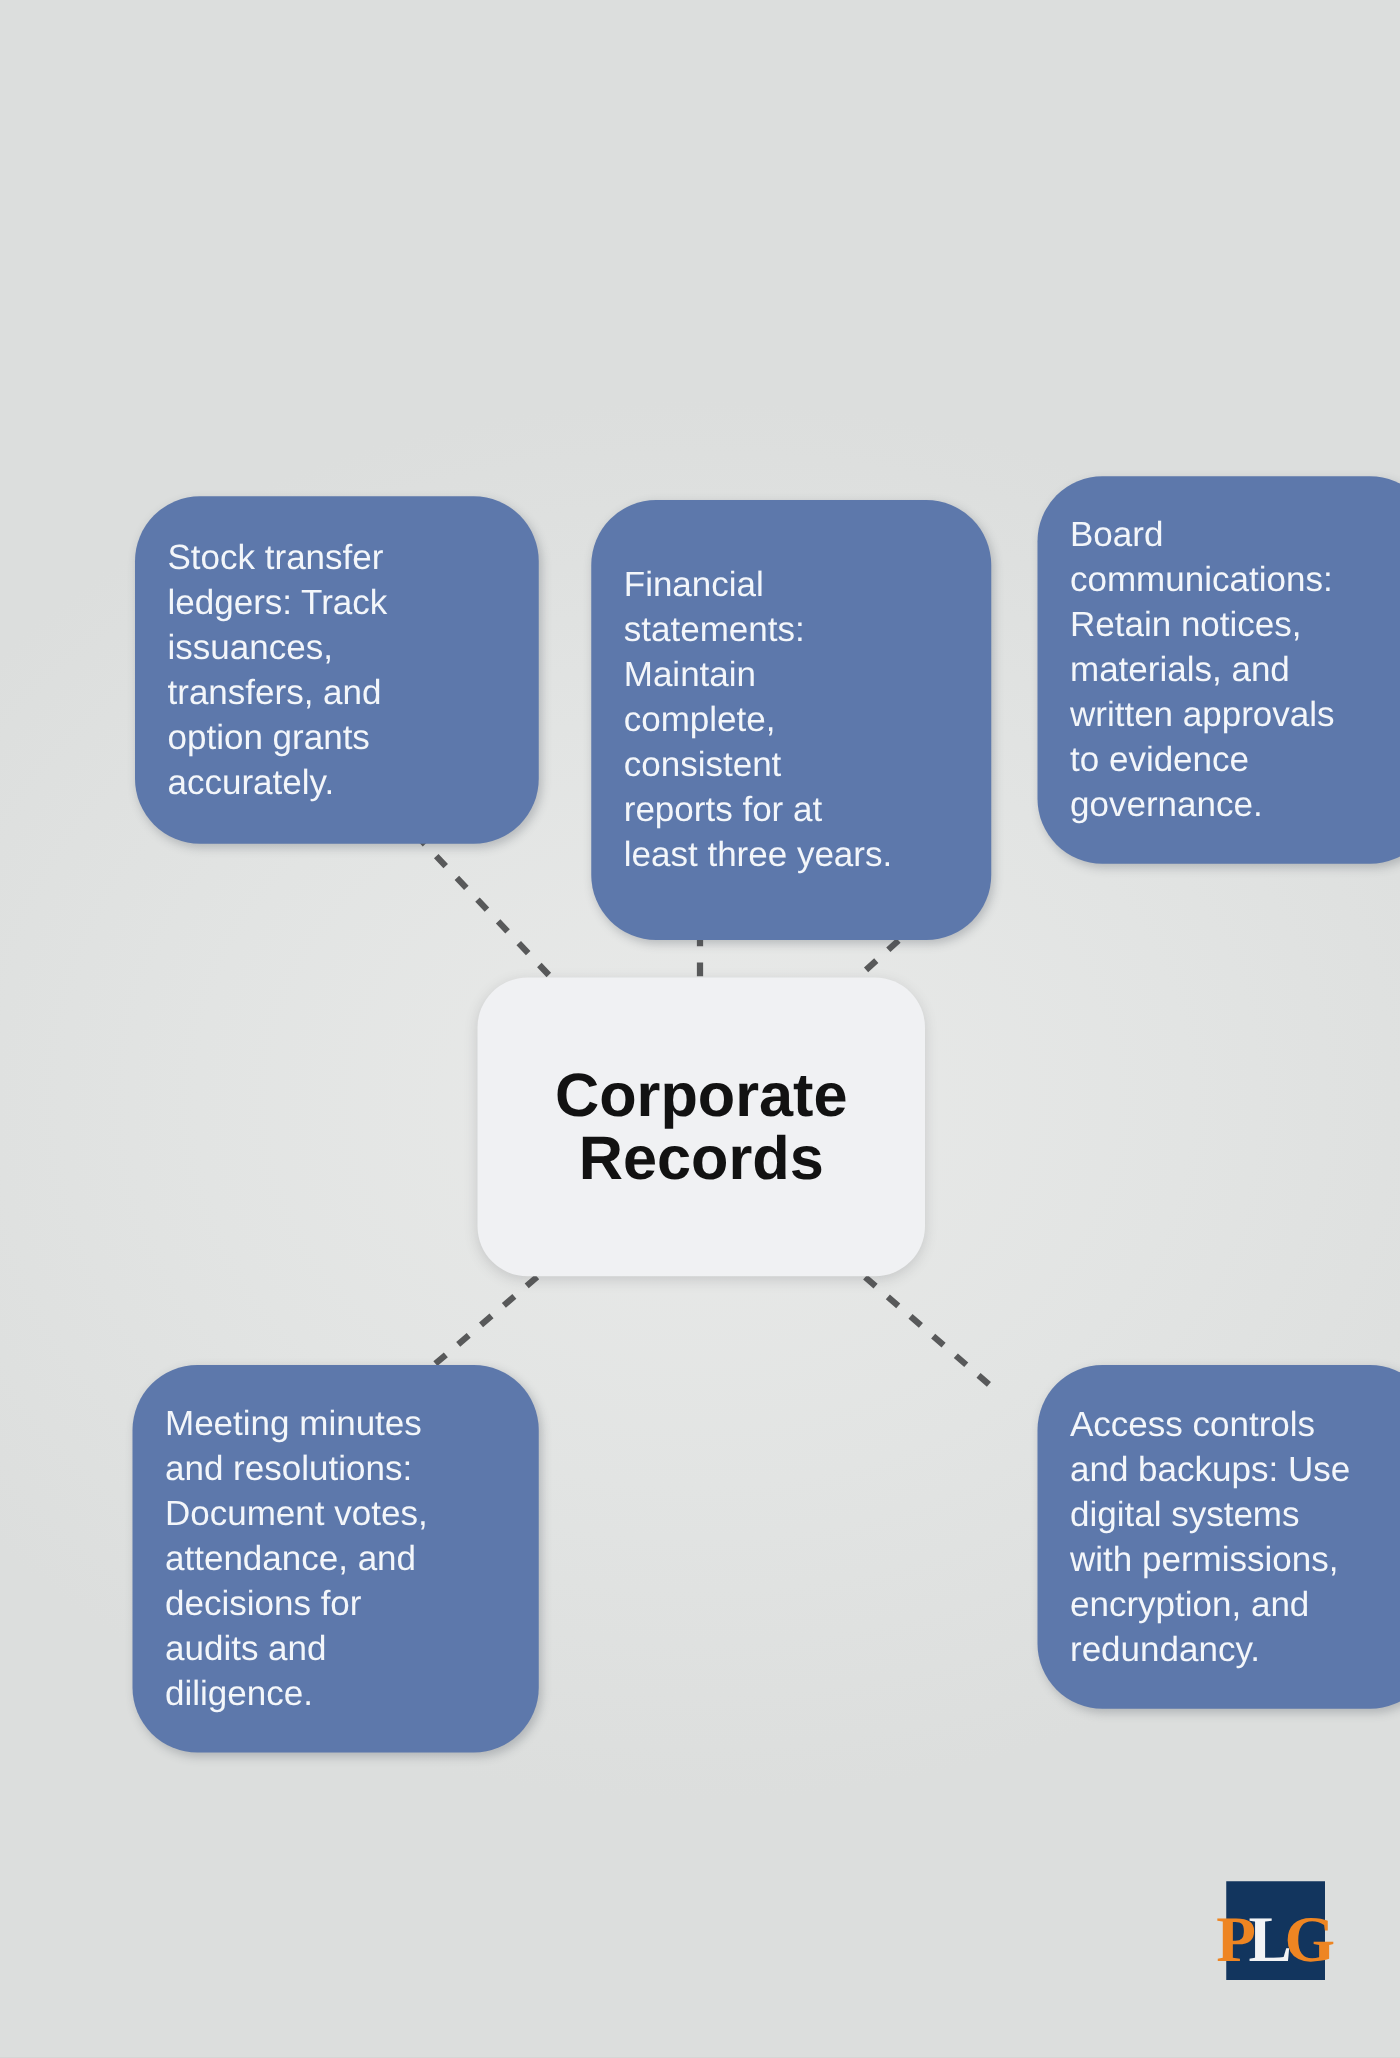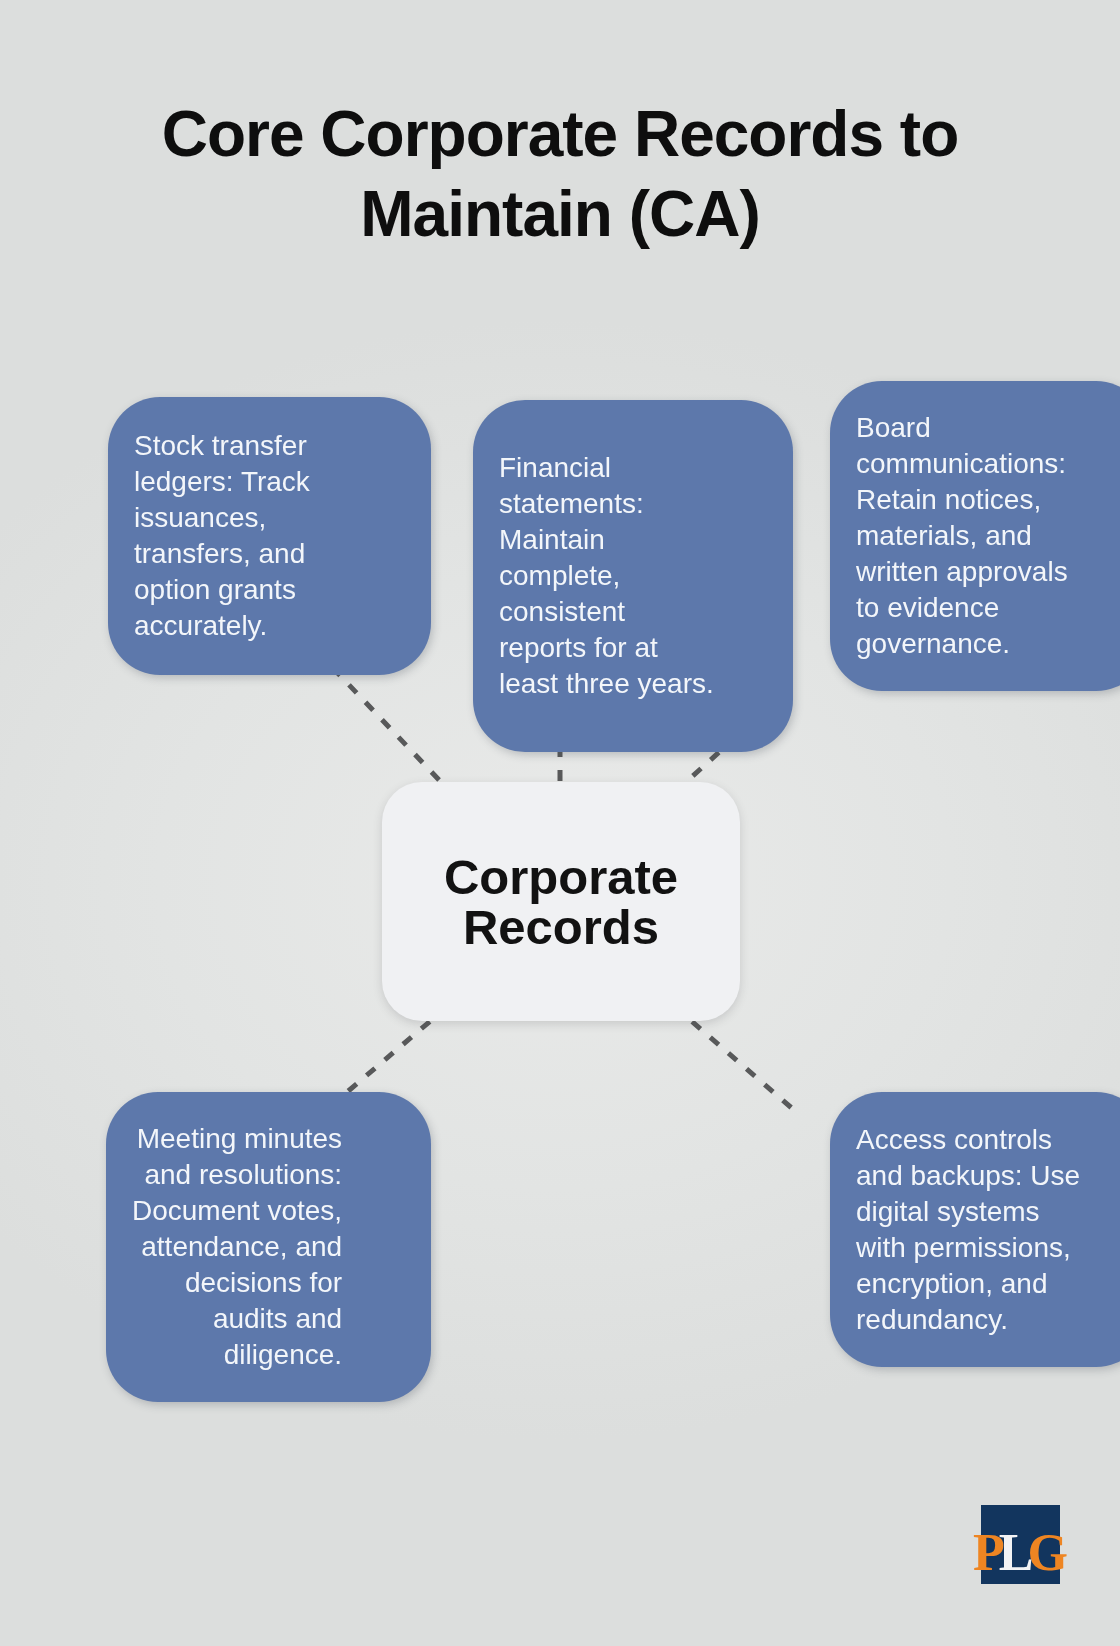--- a/index.html
+++ b/index.html
@@ -40,21 +40,21 @@
     font-size:28px;line-height:36px;
     white-space:pre-line;
     padding:0 12px 0 26px;
     box-shadow:2px 3px 8px rgba(70,75,85,0.28);
     z-index:2;
     margin-left:48px;
   }
   #node-stock    {left:60px;  top:397px; width:285px; height:278px;}
   #node-financial{left:425px; top:400px; width:282px; height:352px;}
   #node-board    {left:782px; top:381px; width:280px; height:310px;}
-  #node-meeting  {left:58px;  top:1092px;width:287px; height:310px;text-align:right;}
+  #node-meeting  {left:58px;  top:1092px;width:287px; height:310px;}
   #node-access   {left:782px; top:1092px;width:280px; height:275px;}
   .center-node{
     position:absolute;left:382px;top:782px;width:358px;height:239px;
     background:#f0f1f3;
     border-radius:40px;
     display:flex;align-items:center;justify-content:center;
     text-align:center;
     font-size:49px;line-height:50px;font-weight:700;
     color:#121212;
     white-space:pre-line;
@@ -72,22 +72,20 @@
   }
   .logo .lt{display:inline-block;margin:0 -3px;}
   .logo .lt.orange{color:#ee8522;}
   .logo .lt.white{color:#f2f3f5;position:relative;z-index:1;}
 </style>
 </head>
 <body>
 
 <div class="canvas">
 
-  <div class="title">Core Corporate Records to
-Maintain (CA)</div>
 
   <svg class="connectors" viewBox="0 0 1120 1646" xmlns="http://www.w3.org/2000/svg">
     <line x1="316" y1="650" x2="458" y2="800"></line>
     <line x1="560" y1="698" x2="560" y2="796"></line>
     <line x1="790" y1="688" x2="664" y2="802"></line>
     <line x1="448" y1="1006" x2="326" y2="1110"></line>
     <line x1="674" y1="1006" x2="794" y2="1110"></line>
   </svg>
 
   <div class="node" id="node-stock">

